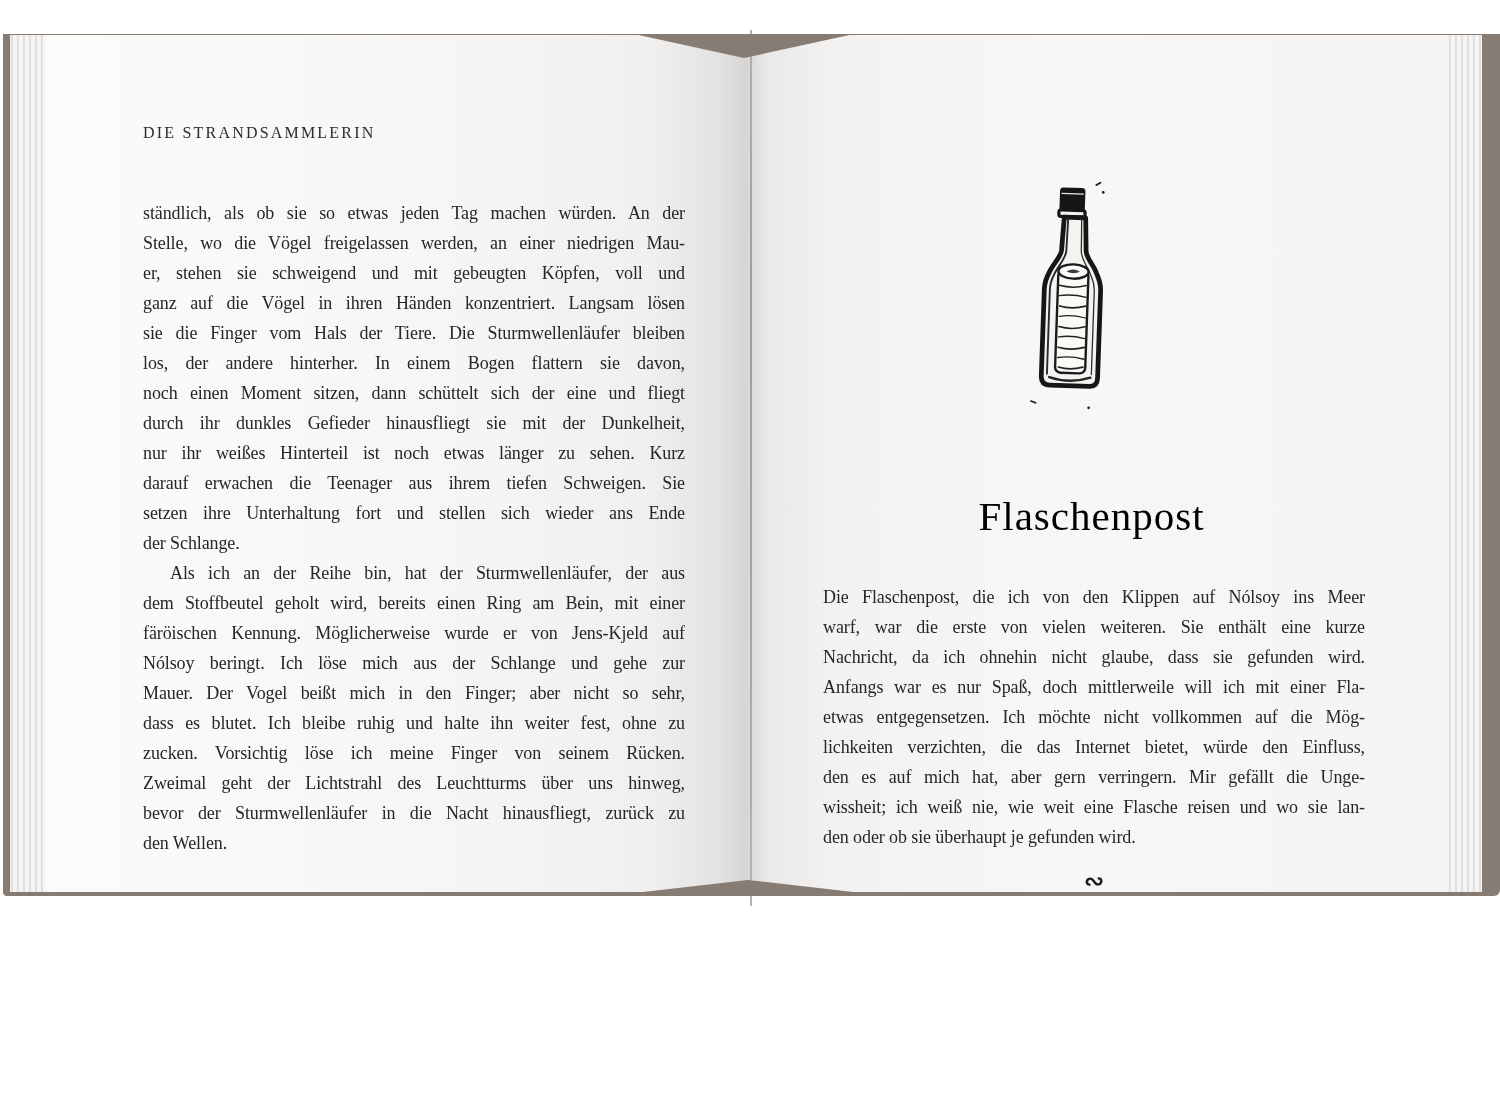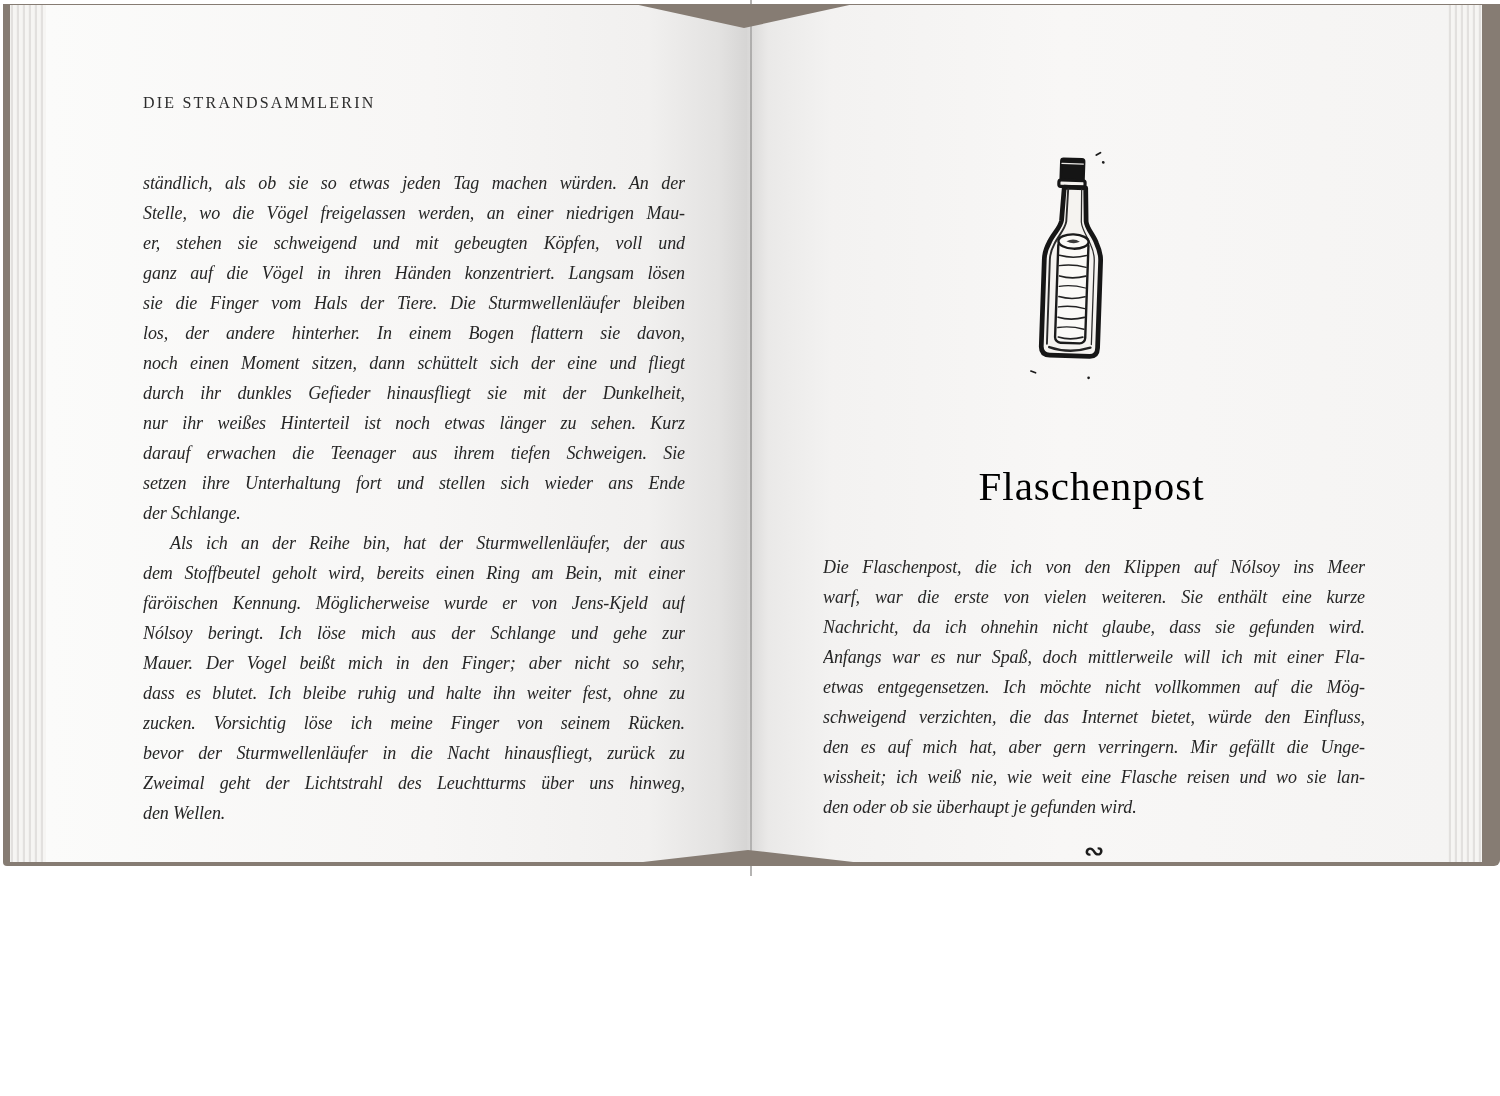--- a/index.html
+++ b/index.html
@@ -1,38 +1,38 @@
 <!DOCTYPE html>
 <html><head>
 <meta charset="utf-8">
 <style>
   html,body{margin:0;padding:0;background:#ffffff;}
   .stage{position:relative;width:1500px;height:876px;overflow:hidden;
-         font-family:"Liberation Serif","DejaVu Serif",serif;color:#232323;}
+         font-family:"Liberation Serif","DejaVu Serif",serif;color:#232323;margin-top:30px;}
   
   .book{position:absolute;left:3px;top:4px;right:0;bottom:10px;background:#867c73;border-radius:0 0 6px 4px;}
   
   .paper-area{position:absolute;left:10px;top:5px;right:18px;bottom:14px;display:flex;}
   .edge{background:repeating-linear-gradient(90deg,#f2f1ef 0 1px,#e2e0de 1px 3px,#f6f5f3 3px 6px);}
   .edge-left{width:36px;}
   .edge-right{width:34px;}
   .pageL{flex:1;background:linear-gradient(to right,#fbfbfa 0%,#f7f6f5 55%,#f1f0ef 86%,#e3e2e1 96%,#d6d5d4 100%);}
   .pageR{flex:1;background:linear-gradient(to right,#d8d7d6 0%,#eae9e8 3%,#f3f2f1 12%,#f8f7f6 45%,#f5f4f3 100%);}
   .spine{position:absolute;left:50%;top:0;bottom:0;width:2px;background:linear-gradient(#b3b2b1,#9e9d9c 30%,#a7a6a5 70%,#b5b4b3);}
   .gutter-top{position:absolute;left:744px;top:4px;width:0;height:0;margin-left:-110px;
       border-left:110px solid transparent;border-right:110px solid transparent;border-top:24px solid #867c73;}
   .gutter-top:after{content:"";}
   .gutter-bottom{position:absolute;left:748px;bottom:10px;width:0;height:0;margin-left:-140px;
       border-left:140px solid transparent;border-right:140px solid transparent;border-bottom:16px solid #867c73;}
   
   .running-header{position:absolute;left:143px;top:94px;width:540px;font-size:16px;letter-spacing:2.2px;color:#2c2c2c;}
   .body-block{position:absolute;width:542px;font-size:18px;line-height:30px;color:#262626;overflow:hidden;}
   .left-body{left:143px;top:168px;}
   .right-body{left:823px;top:552px;}
-  .line{white-space:nowrap;text-align:justify;text-align-last:justify;letter-spacing:-0.1px;font-style:italic;}
+  .line{white-space:nowrap;text-align:justify;text-align-last:justify;letter-spacing:-0.1px;}
   .line.last{text-align-last:left;}
   .para.indent .line:first-child{text-indent:27px;}
   .ornament{text-align:center;text-align-last:center;font-family:"DejaVu Sans",sans-serif;
             font-weight:bold;font-size:24px;line-height:24px;margin:17px 0 16px;color:#1c1c1c;}
   .chapter-title{position:absolute;left:823px;top:462px;width:537px;text-align:center;
             font-size:41px;letter-spacing:1px;color:#000000;}
   .page-num{position:absolute;top:944px;width:540px;text-align:center;font-size:18px;color:#6d28d9;}
   .page-num-left{left:143px;}
   .page-num-right{left:823px;text-align:center;}
   .bottle-wrap{position:absolute;left:1002px;top:148px;width:146px;height:238px;}
@@ -71,22 +71,22 @@
         <div class="line last">der Schlange.</div>
       </div>
       <div class="para indent">
         <div class="line">Als ich an der Reihe bin, hat der Sturmwellenläufer, der aus</div>
         <div class="line">dem Stoffbeutel geholt wird, bereits einen Ring am Bein, mit einer</div>
         <div class="line">färöischen Kennung. Möglicherweise wurde er von Jens-Kjeld auf</div>
         <div class="line">Nólsoy beringt. Ich löse mich aus der Schlange und gehe zur</div>
         <div class="line">Mauer. Der Vogel beißt mich in den Finger; aber nicht so sehr,</div>
         <div class="line">dass es blutet. Ich bleibe ruhig und halte ihn weiter fest, ohne zu</div>
         <div class="line">zucken. Vorsichtig löse ich meine Finger von seinem Rücken.</div>
+        <div class="line">Zweimal geht der Lichtstrahl des Leuchtturms über uns hinweg,</div>
         <div class="line">bevor der Sturmwellenläufer in die Nacht hinausfliegt, zurück zu</div>
-        <div class="line">Zweimal geht der Lichtstrahl des Leuchtturms über uns hinweg,</div>
         <div class="line last">den Wellen.</div>
       </div>
     </div>
   <div class="page-num page-num-left">94</div>
 
   <div class="bottle-wrap">
     <svg viewBox="0 0 150 300" width="146" height="238">
       <g transform="rotate(2 75 150)" stroke-linecap="round">
 
         <path d="M97,8 l5,-3" stroke="#1c1c1c" stroke-width="2.4" fill="none"></path>
@@ -121,21 +121,21 @@
   </div>
 
   <div class="chapter-title">Flaschenpost</div>
   <div class="body-block right-body" id="right-body">
       <div class="para">
         <div class="line">Die Flaschenpost, die ich von den Klippen auf Nólsoy ins Meer</div>
         <div class="line">warf, war die erste von vielen weiteren. Sie enthält eine kurze</div>
         <div class="line">Nachricht, da ich ohnehin nicht glaube, dass sie gefunden wird.</div>
         <div class="line">Anfangs war es nur Spaß, doch mittlerweile will ich mit einer Fla-</div>
         <div class="line">etwas entgegensetzen. Ich möchte nicht vollkommen auf die Mög-</div>
-        <div class="line">schweigend verzichten, die das Internet bietet, würde den Einfluss,</div>
+        <div class="line">lichkeiten verzichten, die das Internet bietet, würde den Einfluss,</div>
         <div class="line">den es auf mich hat, aber gern verringern. Mir gefällt die Unge-</div>
         <div class="line">wissheit; ich weiß nie, wie weit eine Flasche reisen und wo sie lan-</div>
         <div class="line last">den oder ob sie überhaupt je gefunden wird.</div>
       </div>
       <div class="ornament">∾</div>
       <div class="para">
         <div class="line">Familie die kleine Autofähre zu den Out Skerries, einer Gruppe</div>
       </div>
     </div>
   <div class="page-num page-num-right">95</div>

